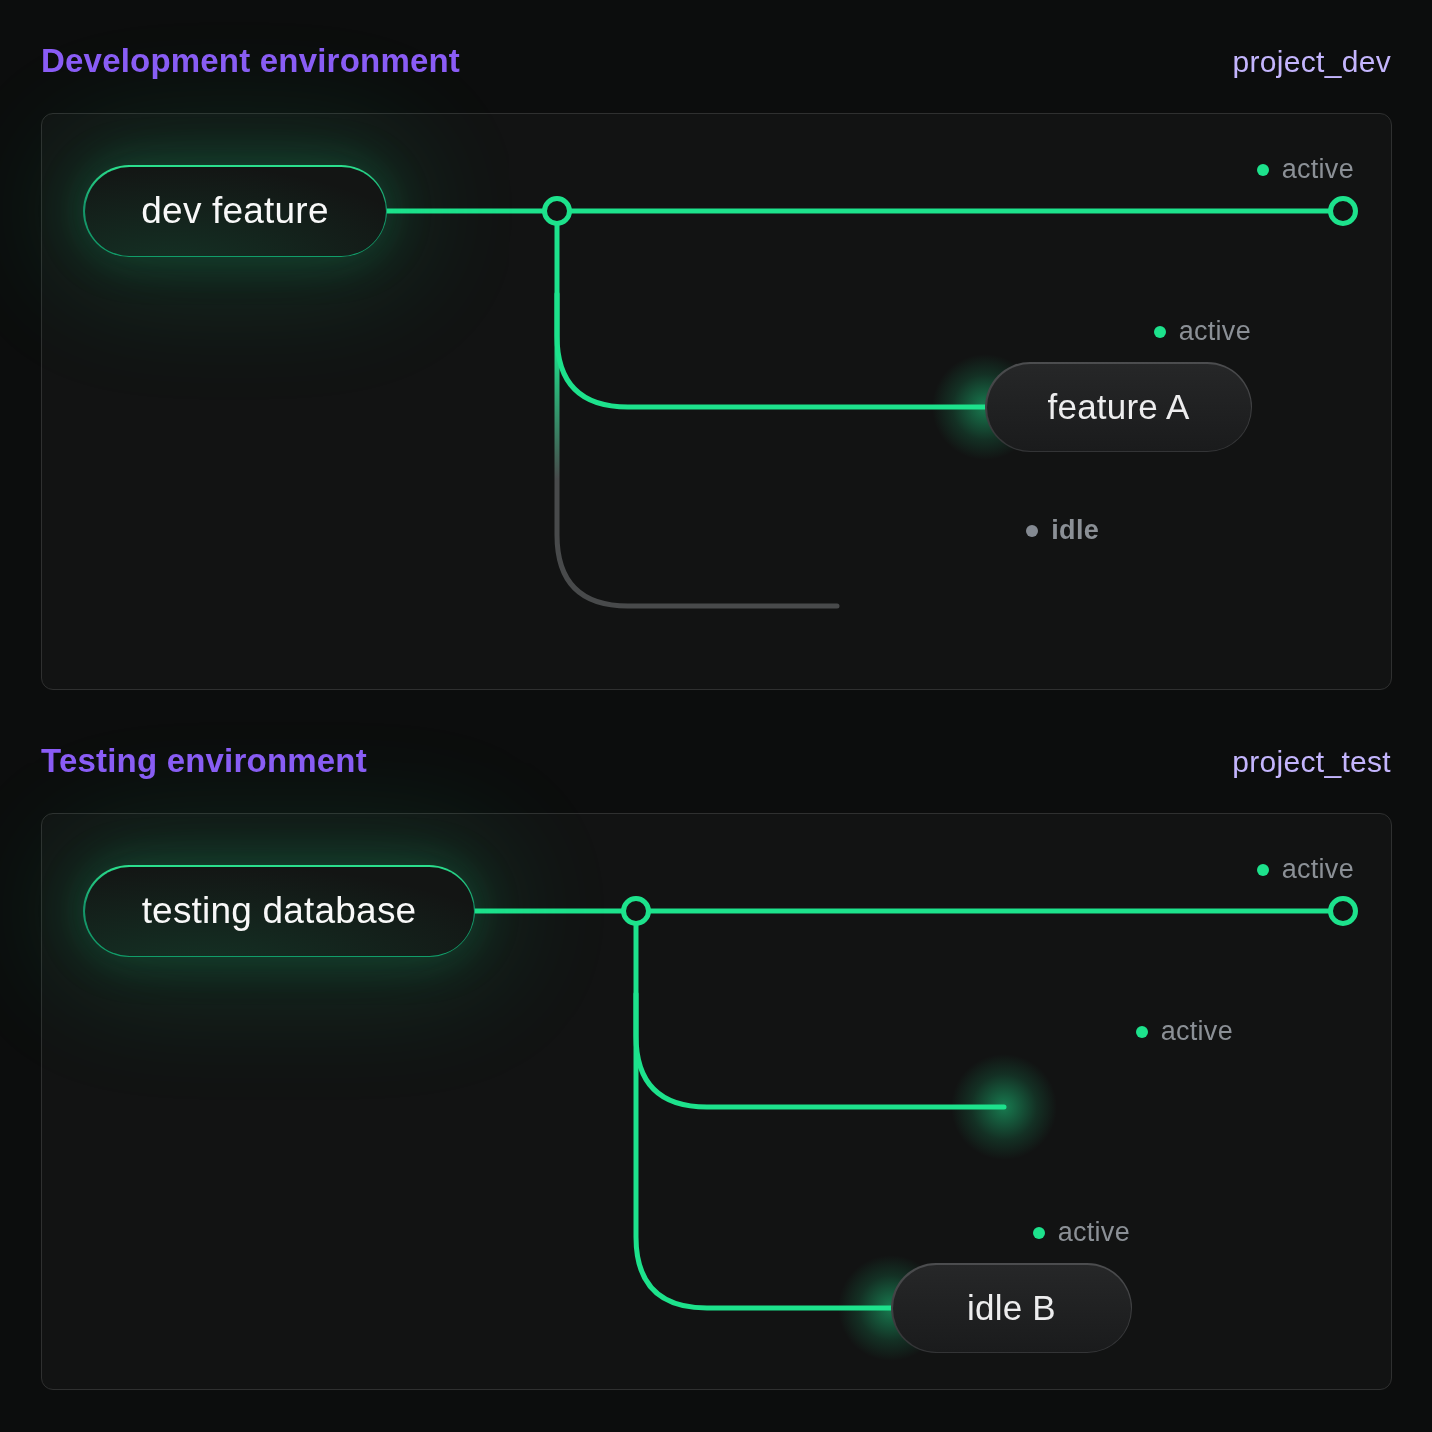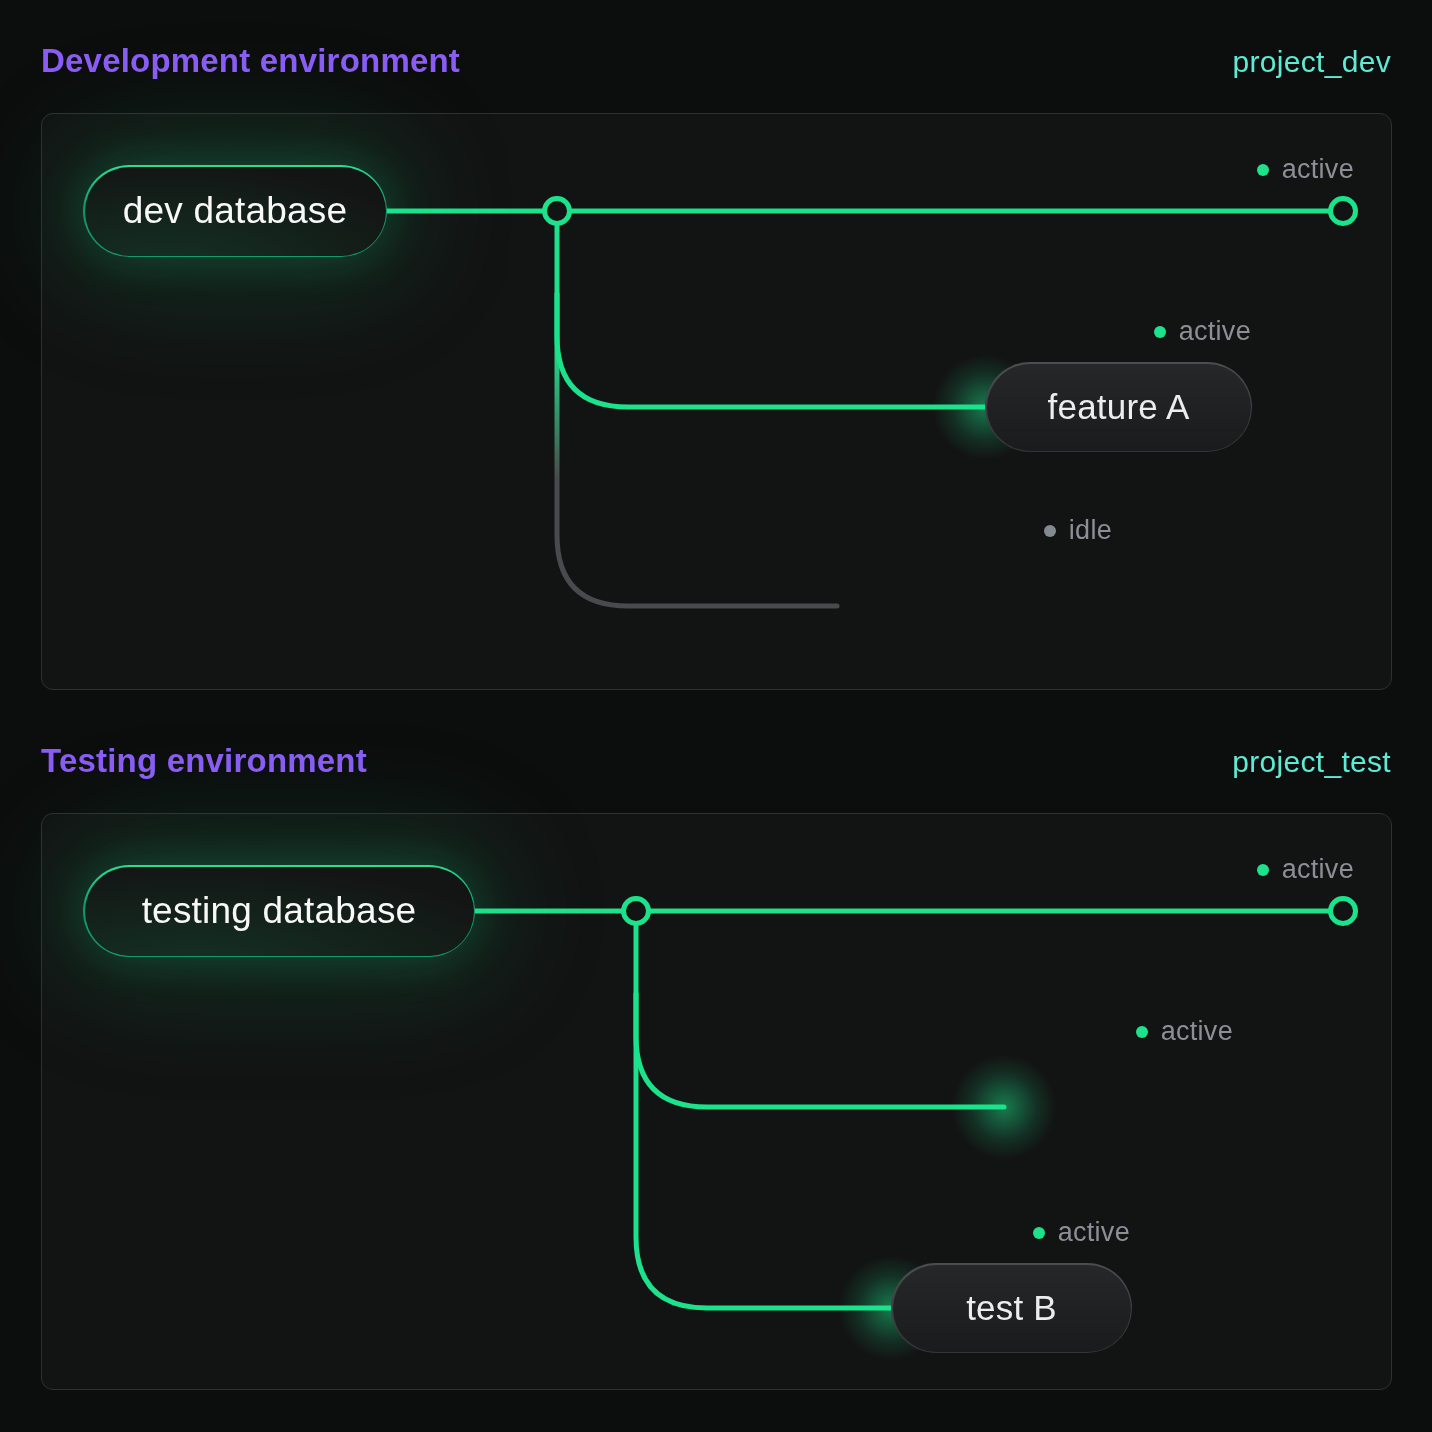--- a/index.html
+++ b/index.html
@@ -16,21 +16,21 @@
   }
   .env-row {
     position:absolute; left:41px; right:41px; height:40px;
     display:flex; justify-content:space-between; align-items:baseline;
   }
   .env-title {
     font-size:33px; font-weight:700; letter-spacing:0.2px;
     color:#8b5cf6;
   }
   .project-label {
-    font-size:30px; font-weight:400; color:#5eead4; letter-spacing:0.3px;
+    font-size:30px; font-weight:400; color:#c4b5fd; letter-spacing:0.3px;
   }
   .panel {
     position:absolute; left:41px; width:1351px; height:577px;
     background:#121313;
     border:1px solid #2f3030;
     border-radius:12px;
   }
   .panel svg { position:absolute; left:0; top:0; overflow:visible; display:block; }
 
   .pill {
@@ -98,37 +98,37 @@
       <path d="M515 180 V421 Q515 492 586 492 H795" fill="none" stroke="url(#fadeGrayDev)" stroke-width="5" stroke-linecap="round"></path>
       <path d="M345 97 H1301" fill="none" stroke="#1de28c" stroke-width="5" stroke-linecap="round"></path>
       <path d="M515 97 V222 Q515 293 586 293 H943" fill="none" stroke="#1de28c" stroke-width="5" stroke-linecap="round"></path>
       <circle cx="515" cy="97" r="12.5" fill="#121313" stroke="#1de28c" stroke-width="5"></circle>
       <circle cx="1301" cy="97" r="12.5" fill="#121313" stroke="#1de28c" stroke-width="5"></circle>
     </svg>
 
     <div class="conn-glow" style="left:943px; top:293px;"></div>
 
     <div class="pill db" style="left:41px; top:51px; width:304px; height:92px;">
-      <div class="pill-inner">dev database</div>
+      <div class="pill-inner">dev feature</div>
     </div>
 
     <div class="pill branch" style="left:943px; top:248px; width:267px; height:90px;">
       <div class="pill-inner">feature A</div>
     </div>
 
 
     <div class="status" style="right:37px; top:40px;">
       <span class="status-dot status-active"></span>
       <span>active</span>
     </div>
     <div class="status" style="right:140px; top:202px;">
       <span class="status-dot status-active"></span>
       <span>active</span>
     </div>
-    <div class="status" style="right:279px; top:401px;">
+    <div class="status" style="right:292px; top:401px;font-weight:bold;">
       <span class="status-dot status-idle"></span>
       <span>idle</span>
     </div>
   </section>
 
   <div class="env-row" style="top:742px;">
     <div class="env-title">Testing environment</div>
     <div class="project-label">project_test</div>
   </div>
 
@@ -143,21 +143,21 @@
 
     <div class="conn-glow" style="left:962px; top:293px;"></div>
     <div class="conn-glow" style="left:849px; top:494px;"></div>
 
     <div class="pill db" style="left:41px; top:51px; width:392px; height:92px;">
       <div class="pill-inner">testing database</div>
     </div>
 
 
     <div class="pill branch" style="left:849px; top:449px; width:241px; height:90px;">
-      <div class="pill-inner">test B</div>
+      <div class="pill-inner">idle B</div>
     </div>
 
     <div class="status" style="right:37px; top:40px;">
       <span class="status-dot status-active"></span>
       <span>active</span>
     </div>
     <div class="status" style="right:158px; top:202px;">
       <span class="status-dot status-active"></span>
       <span>active</span>
     </div>

